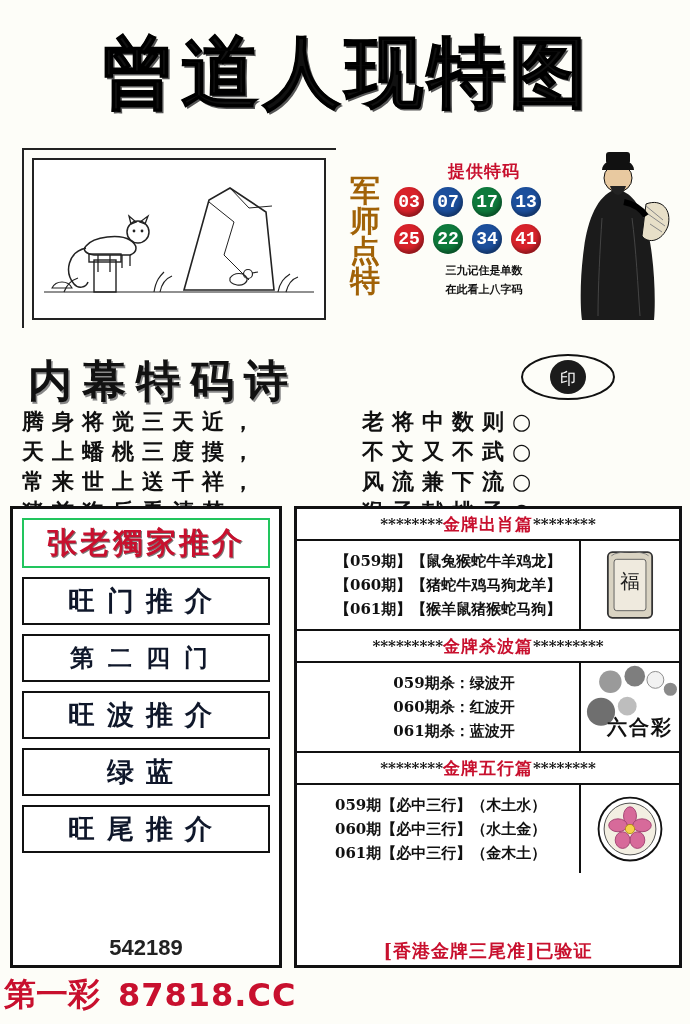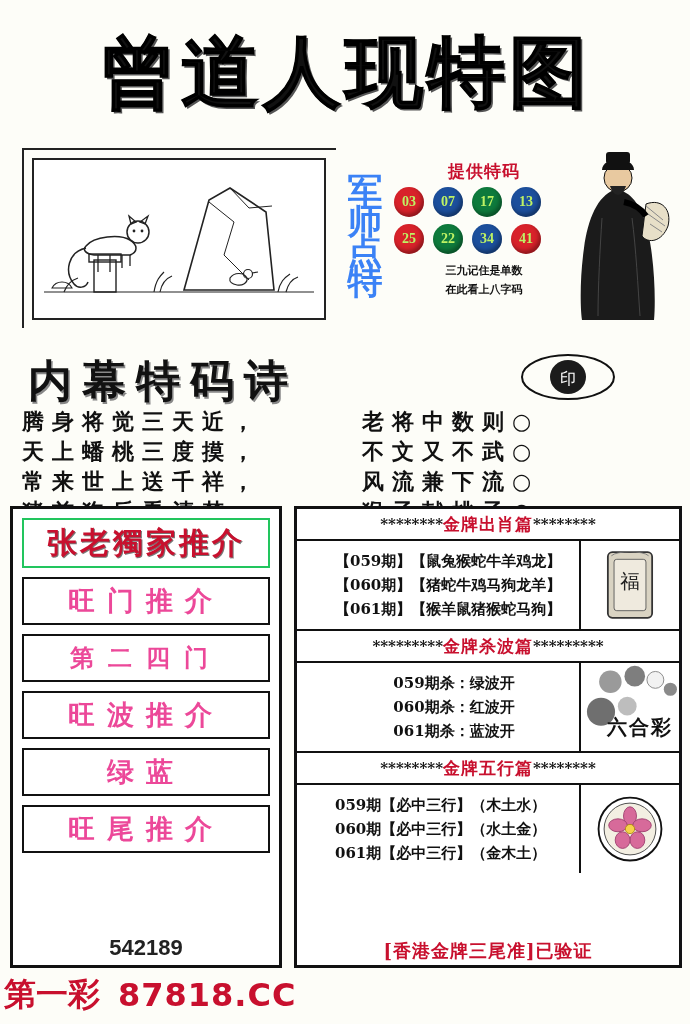--- a/index.html
+++ b/index.html
@@ -37,37 +37,37 @@
     border:2px solid #222;background:#fff;overflow:hidden;
   }
   .pic-frame .scene{position:absolute;inset:0;}
   .frame-deco{
     position:absolute;left:0;top:0;width:312px;height:178px;
     border-left:2px solid #222;border-top:2px solid #222;
   }
   .jun-shi{
     position:absolute;left:320px;top:28px;width:46px;
     font-family:"DejaVu Serif","Liberation Serif",serif;
-    font-weight:bold;font-size:35px;line-height:30px;color:#3b82f6;
+    font-weight:bold;font-size:30px;line-height:30px;color:#a16207;
     text-align:center;
   }
   .numbox{
     position:absolute;left:372px;top:12px;width:180px;height:142px;
   }
   .numbox .headline{
     font-family:"DejaVu Serif","Liberation Serif",serif;
     font-weight:bold;font-size:17px;color:#c8102e;letter-spacing:1px;
     text-align:center;margin-bottom:4px;
   }
   .ball-row{display:flex;gap:9px;justify-content:flex-start;margin-bottom:7px;}
   .ball{
     width:30px;height:30px;border-radius:50%;
     display:flex;align-items:center;justify-content:center;
-    font-size:14px;font-weight:bold;color:#bef264;
-    font-family:Liberation Serif, serif;
+    font-size:18px;font-weight:bold;color:#ffffff;
+    font-family:Liberation Mono, monospace;
     box-shadow:inset -2px -3px 4px rgba(0,0,0,.35);
   }
   .ball.red{background:#d8222a;}
   .ball.blue{background:#1c4f9c;}
   .ball.green{background:#0e7a3c;}
   .numbox .note{
     font-family:"DejaVu Serif","Liberation Serif",serif;
     font-size:11px;color:#111;line-height:19px;text-align:center;font-weight:bold;
   }
   .figure{
@@ -108,21 +108,21 @@
     margin:9px auto 0;width:244px;height:46px;
     border:2px solid #22c55e;display:flex;align-items:center;justify-content:center;
     font-family:"DejaVu Serif","Liberation Serif",serif;
     font-weight:bold;font-size:30px;letter-spacing:3px;color:#c8102e;
     text-shadow:1px 1px 0 #777;
   }
   .lp-cell{
     margin:9px auto 0;width:244px;height:44px;
     border:2px solid #111;display:flex;align-items:center;justify-content:center;
     font-family:"DejaVu Serif","Liberation Serif",serif;
-    font-weight:bold;font-size:27px;letter-spacing:12px;color:#ec4899;
+    font-weight:bold;font-size:27px;letter-spacing:12px;color:#0f172a;
   }
   .lp-cell.sub{font-size:24px;letter-spacing:14px;}
   .lp-code{
     position:absolute;left:0;bottom:4px;width:100%;text-align:center;
     font-family:"Liberation Sans",sans-serif;font-size:22px;font-weight:bold;color:#222;
   }
 
   
   .right-panel{
     position:absolute;left:284px;top:0;width:388px;height:462px;

